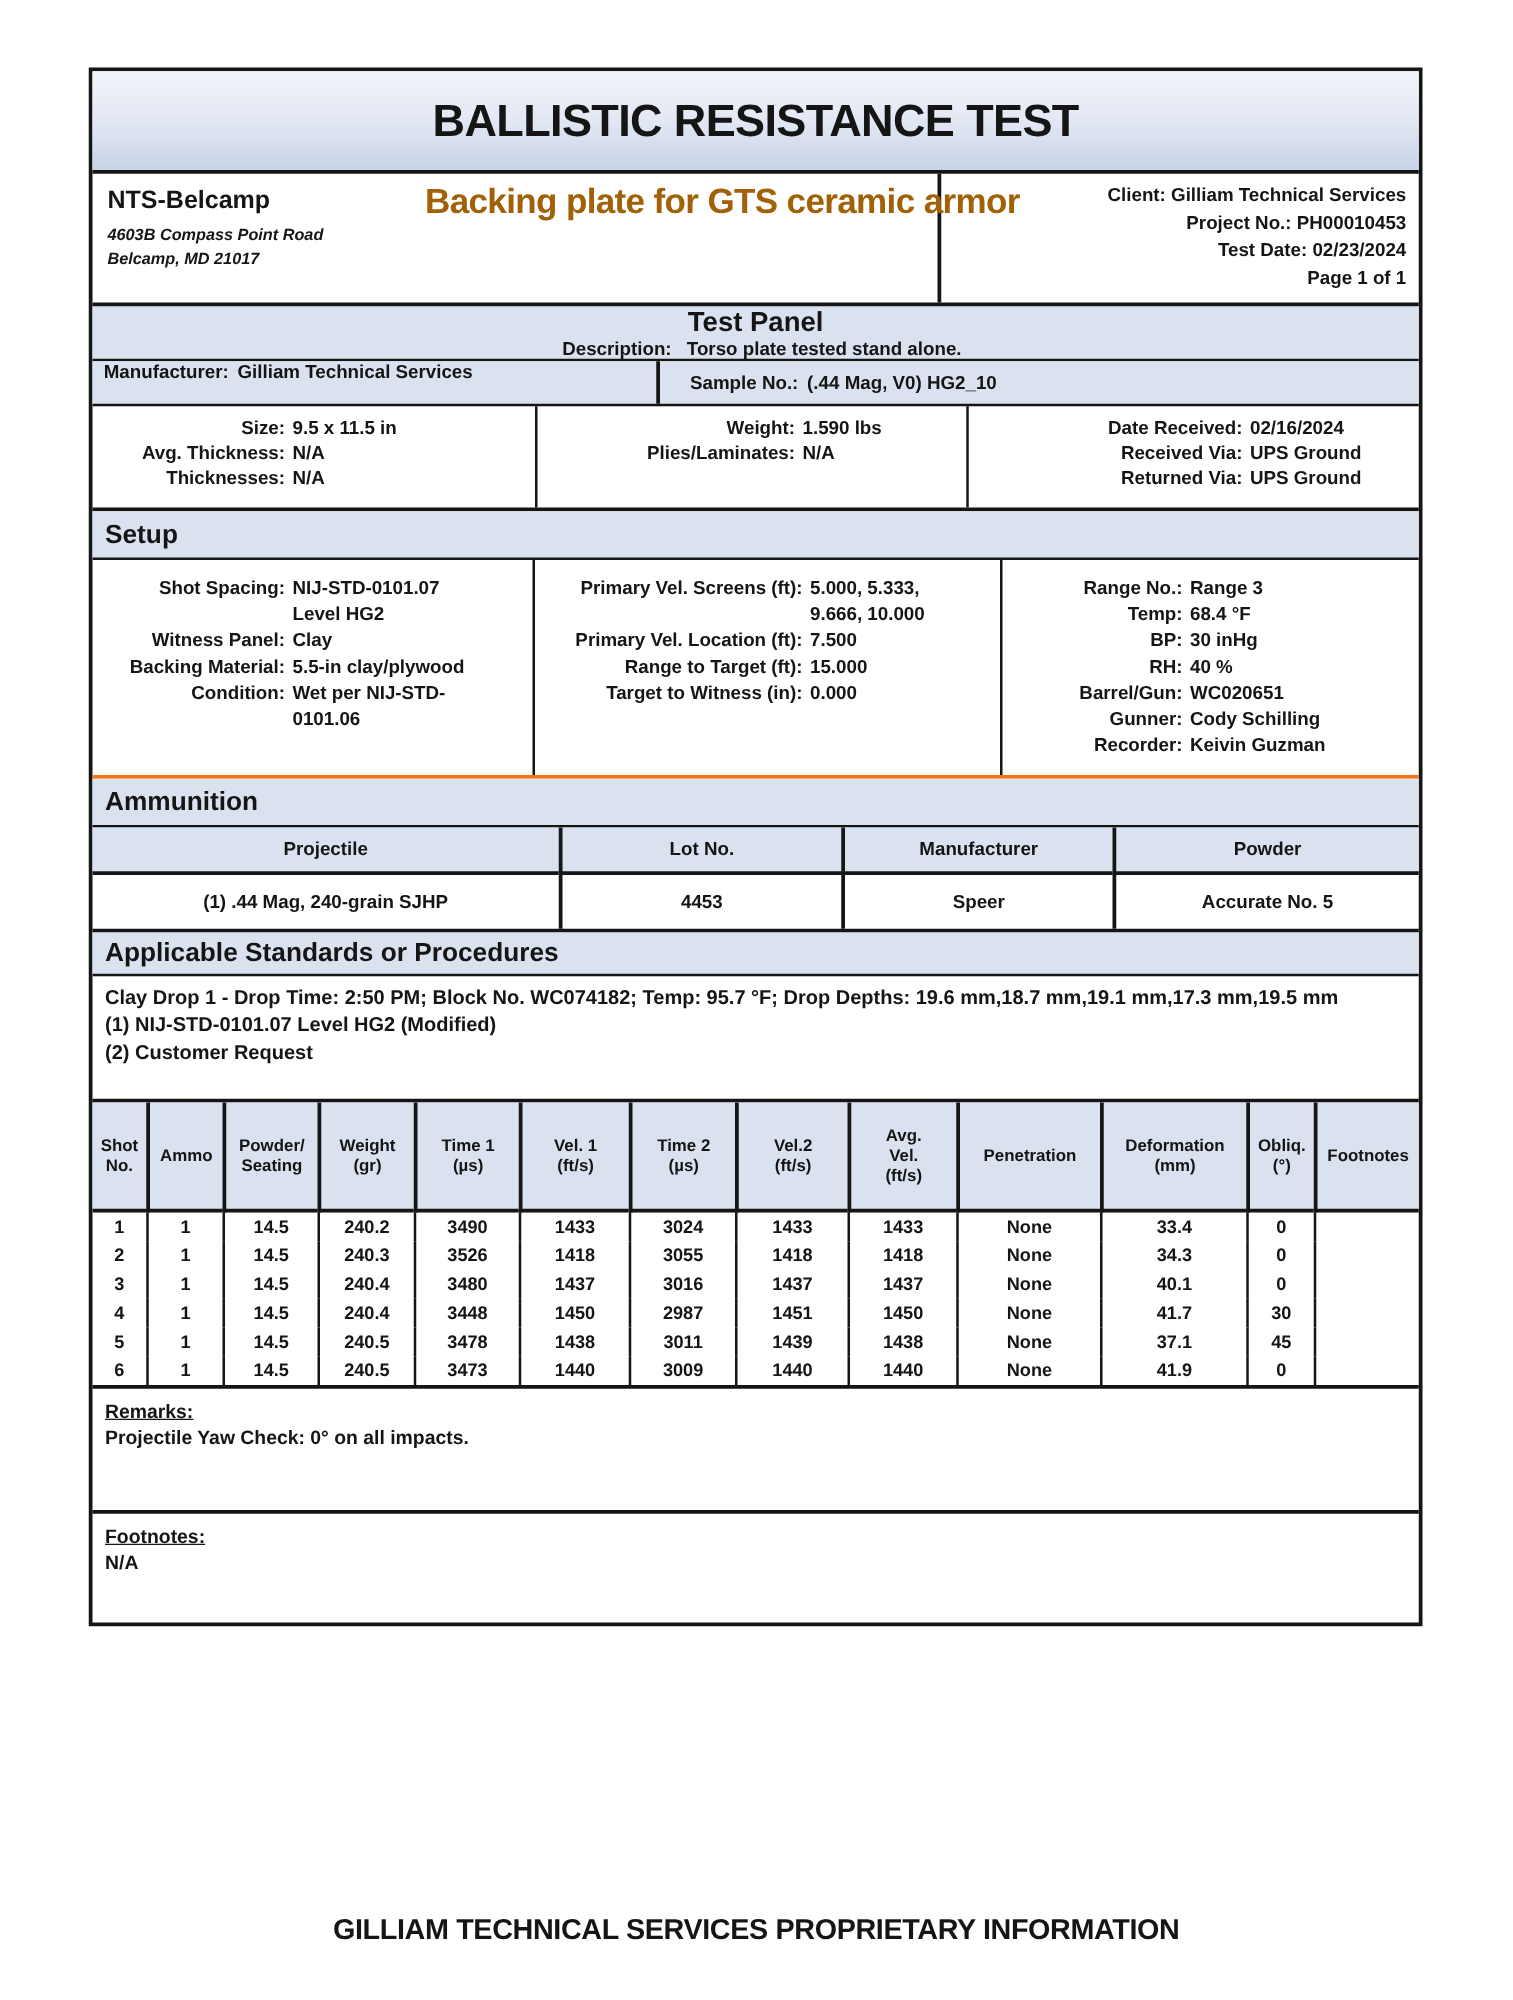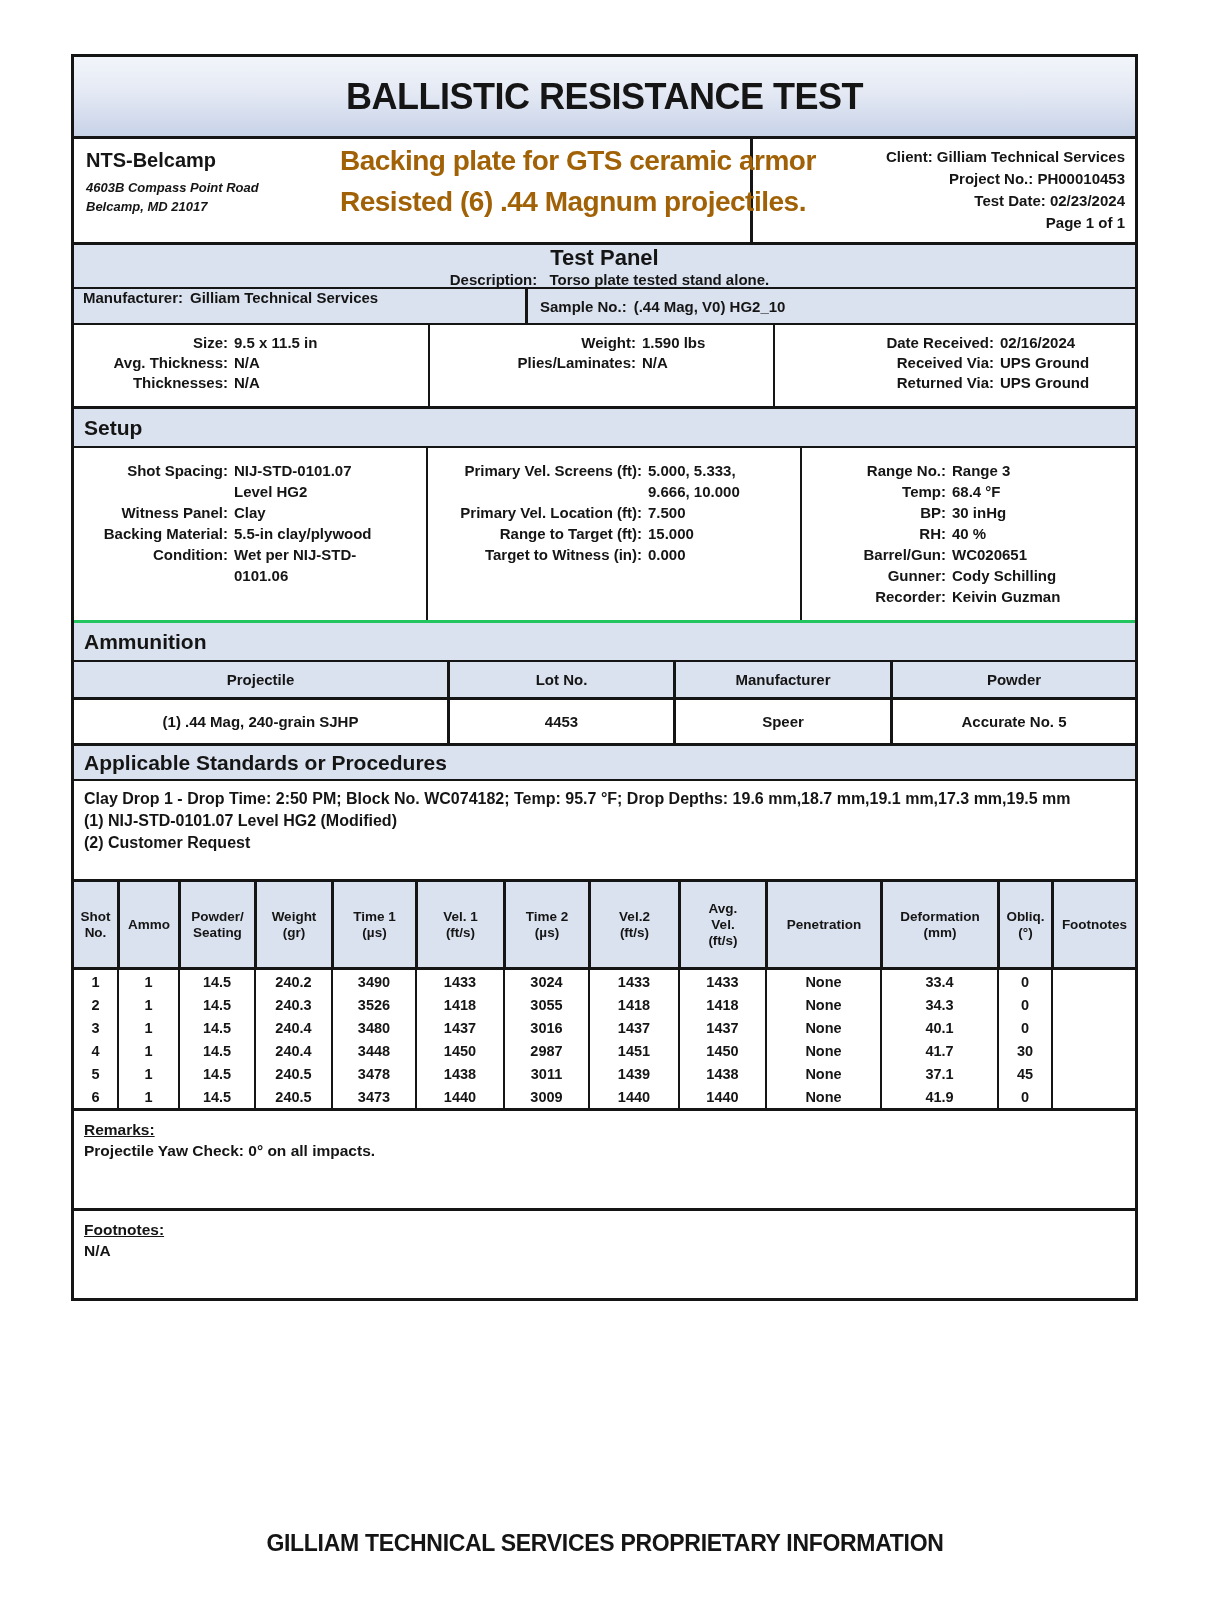--- a/index.html
+++ b/index.html
@@ -38,40 +38,40 @@
   .band-tp .band-title { font-size:22px; padding-right:10px; }
   .vdiv { width:3px; align-self:stretch; background:#151515; }
   .band-desc { font-size:15px; padding-left:10px; white-space:nowrap; }
   .band-desc .desc-text { margin-left:8px; }
   .band-setup, .band-ammo { height:39px; border-bottom:2px solid #151515;text-align:center; }
   .band-std { height:35px; border-bottom:2px solid #151515; }
 
   
   .manuf-row { height:36px; border-bottom:2px solid #151515; background:#dbe2ef; display:flex; align-items:stretch; font-size:15px; }
   .manuf-left { width:454px; border-right:3px solid #151515; display:flex; align-items:flex-start; padding-left:9px; white-space:nowrap; }
-  .manuf-right { flex:1; display:flex; align-items:center; padding-left:12px; white-space:nowrap; }
+  .manuf-right { flex:1; display:flex; align-items:center; padding-left:24px; white-space:nowrap; }
   .kv-gap { margin-left:7px; }
 
   
   .lv-row { display:flex; }
   .lv-label { text-align:right; padding-right:6px; white-space:nowrap; }
   .lv-value { text-align:left; white-space:nowrap; }
 
   
   .specs-row { height:84px; border-bottom:3px solid #151515; display:flex; font-size:15px; }
   .specs-row .col { padding-top:8px; line-height:20px; }
   .specs-c1 { width:356px; border-right:2px solid #151515; }
   .specs-c2 { width:345px; border-right:2px solid #151515; }
   .specs-c3 { flex:1; }
   .specs-c1 .lv-label { flex:0 0 160px; }
   .specs-c2 .lv-label { flex:0 0 212px; }
   .specs-c3 .lv-label { flex:0 0 225px; }
 
   
-  .setup-row { height:175px; border-bottom:3px solid #22c55e; display:flex; font-size:15px; }
+  .setup-row { height:175px; border-bottom:3px solid #f97316; display:flex; font-size:15px; }
   .setup-row .col { padding-top:12px; line-height:21px; }
   .setup-c1 { width:354px; border-right:2px solid #151515; }
   .setup-c2 { width:374px; border-right:2px solid #151515; }
   .setup-c3 { flex:1; }
   .setup-c1 .lv-label { flex:0 0 160px; }
   .setup-c2 .lv-label { flex:0 0 220px; }
   .setup-c3 .lv-label { flex:0 0 150px; }
 
   
   table { width:100%; table-layout:fixed; border-collapse:separate; border-spacing:0; }
@@ -114,21 +114,20 @@
         <div class="lab-addr">Belcamp, MD 21017</div>
       </div>
       <div class="client-block">
           <div class="text-line">Client: Gilliam Technical Services</div>
           <div class="text-line">Project No.: PH00010453</div>
           <div class="text-line">Test Date: 02/23/2024</div>
           <div class="text-line">Page 1 of 1</div>
         </div>
       <div class="overlay-note" style="color: #a16207;">
         <div>Backing plate for GTS ceramic armor</div>
-        <div>Resisted (6) .44 Magnum projectiles.</div>
       </div>
     </div>
 
     <div class="band band-tp">
       <span class="band-title">Test Panel</span>
       <span class="vdiv"></span>
       <span class="band-desc">
         <span>Description:</span>
         <span class="desc-text">Torso plate tested stand alone.</span>
       </span>

